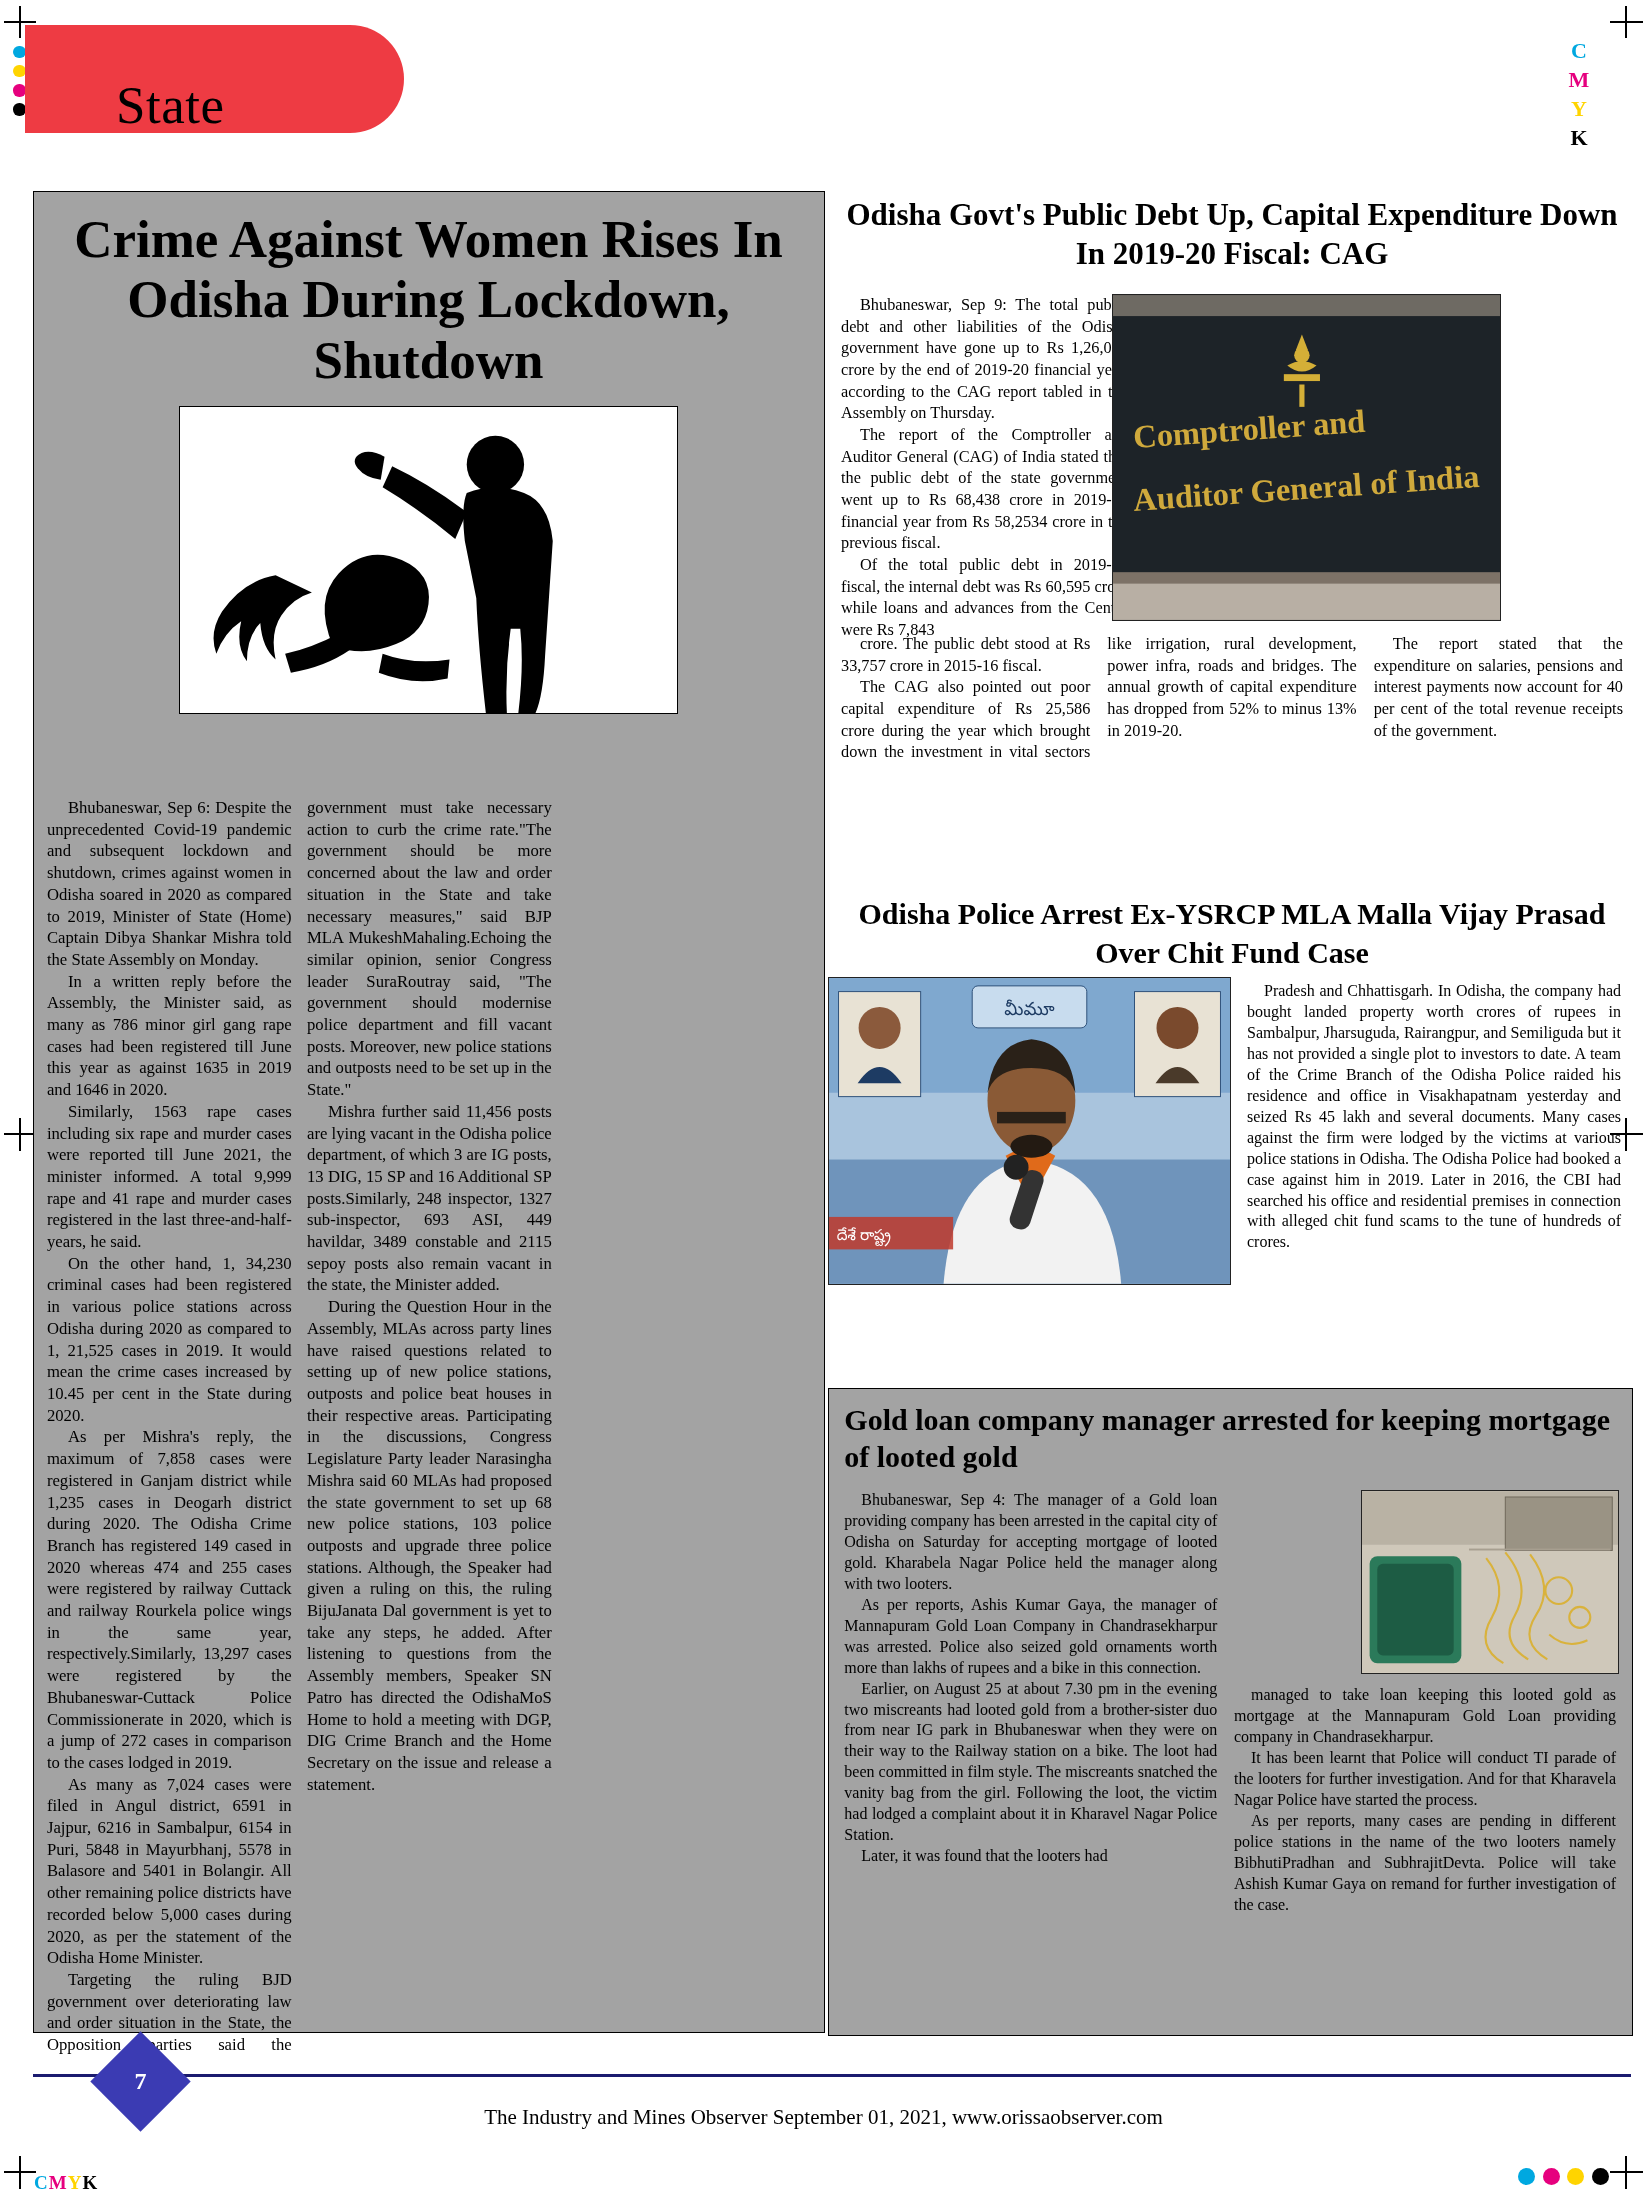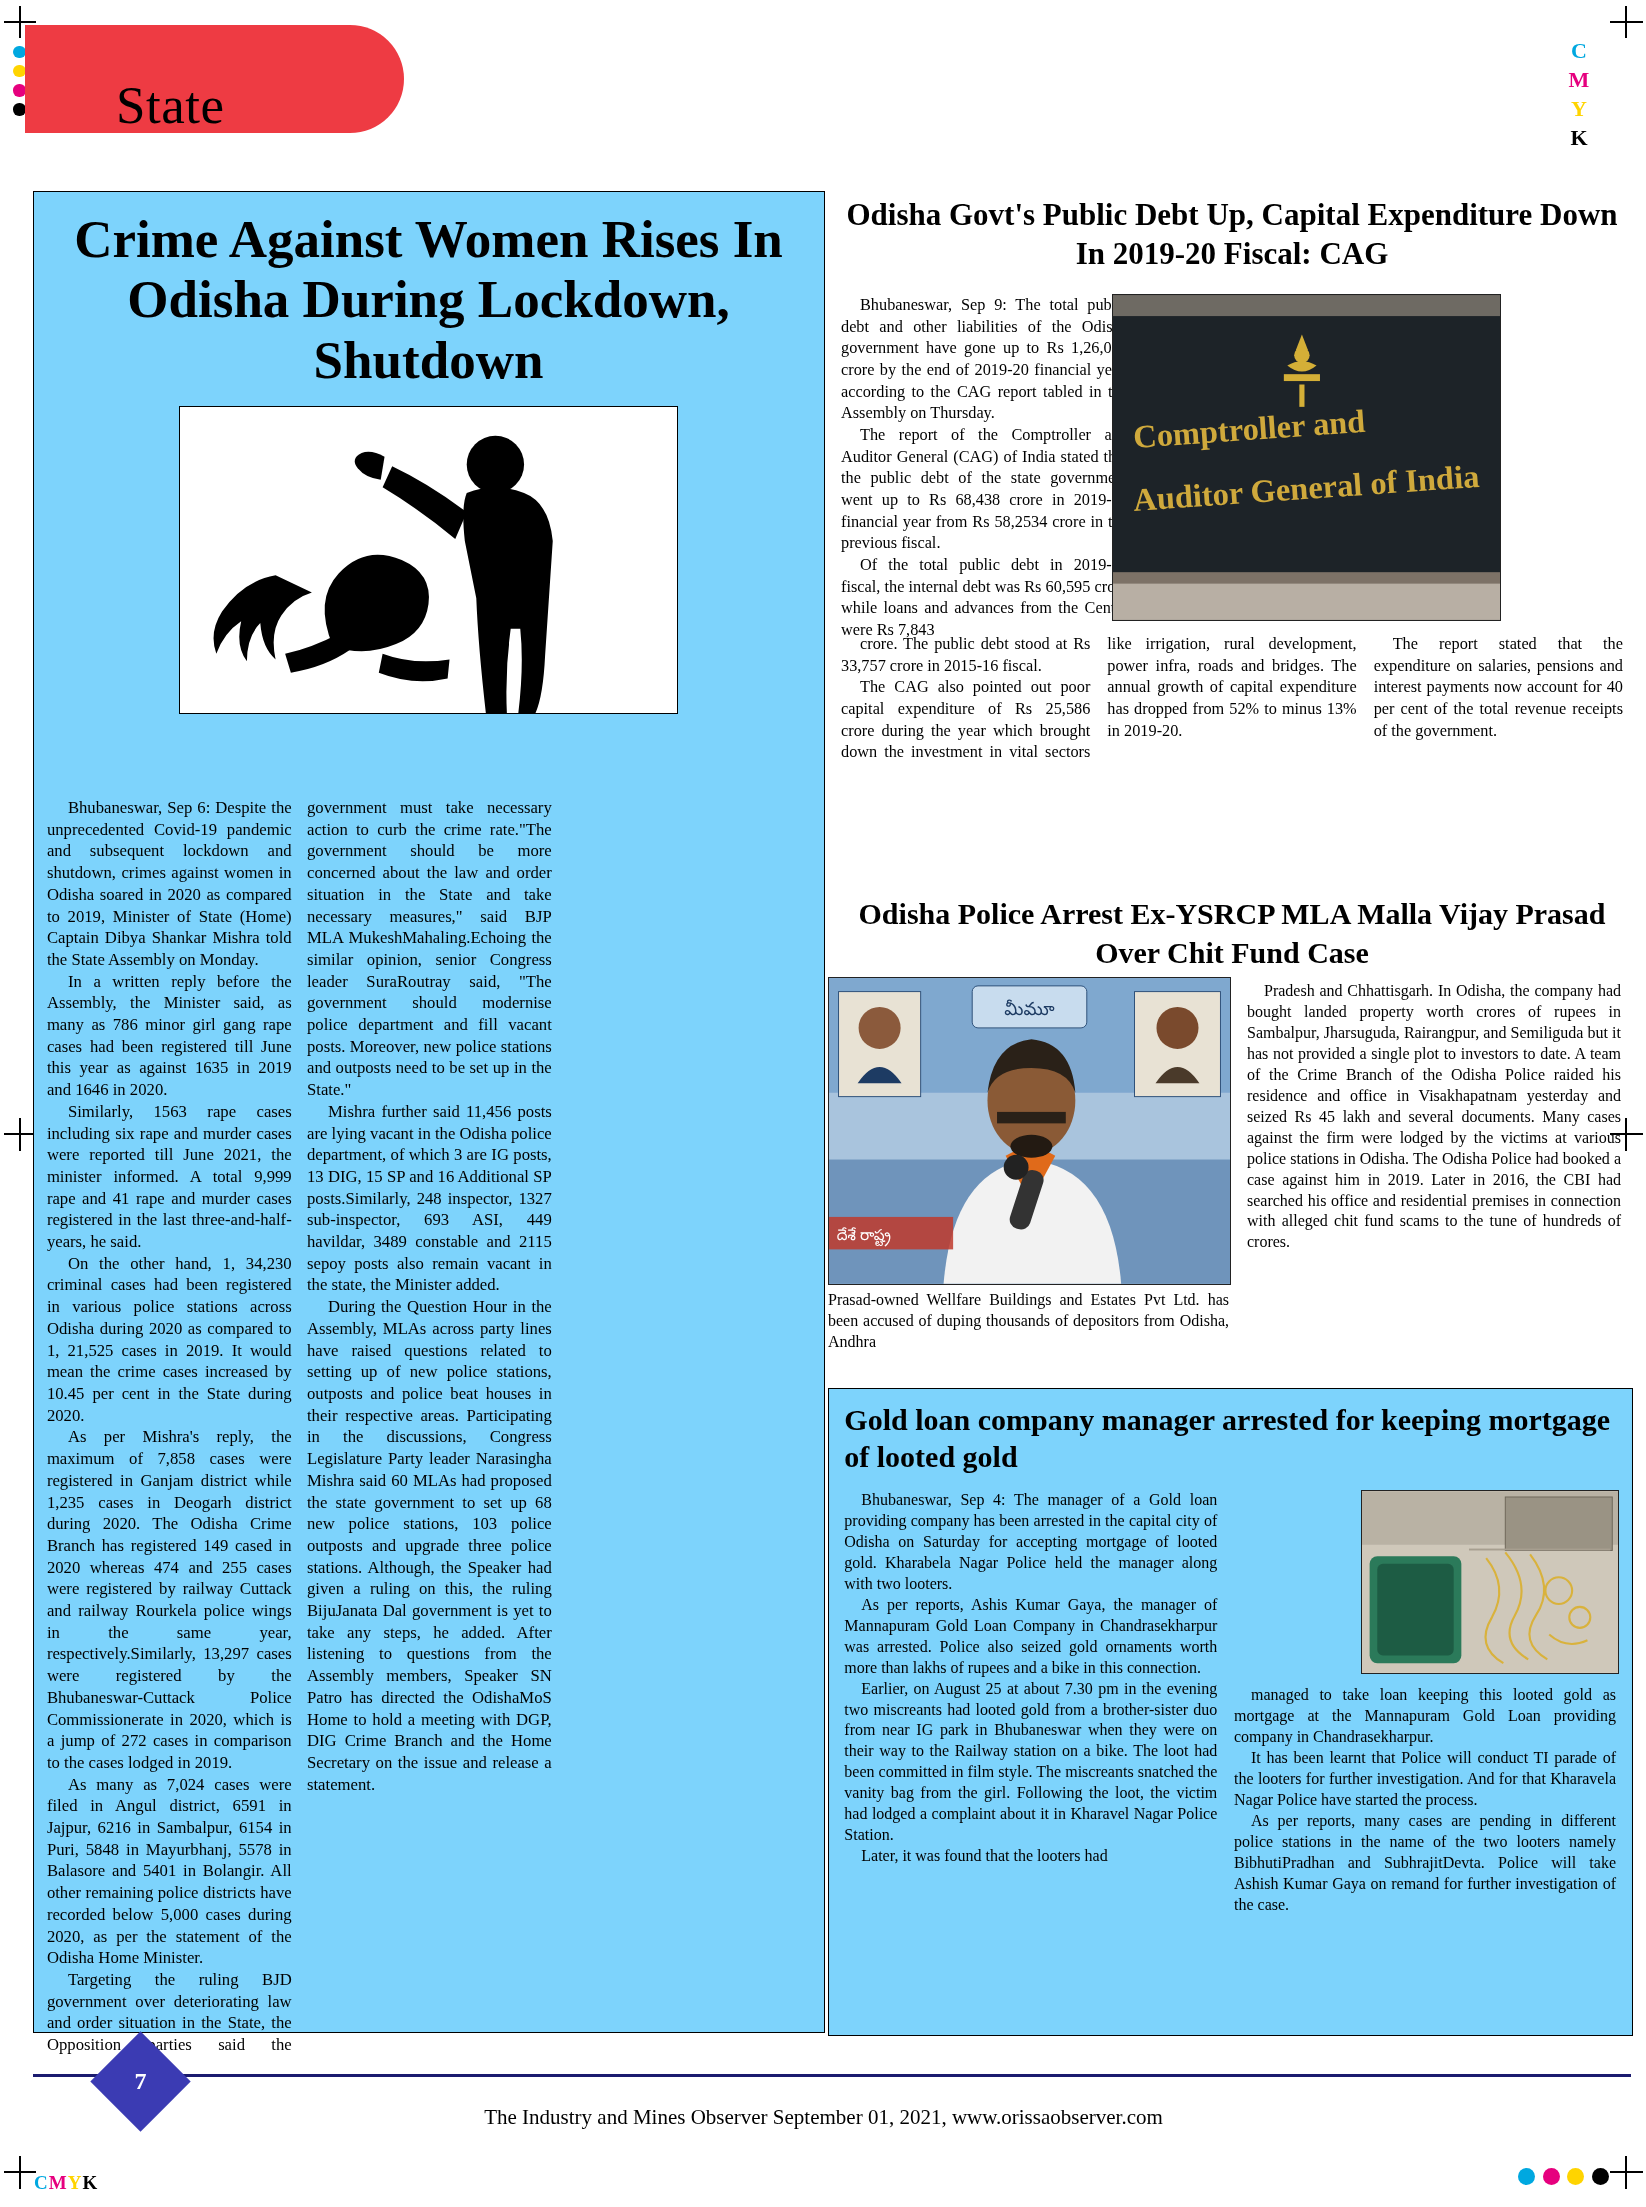--- a/index.html
+++ b/index.html
@@ -31,21 +31,21 @@
     background:#ee3b43;border-radius:0 55px 55px 0;
   }
   .state-tab .lbl{
     position:absolute;left:91px;top:50px;
     color:#000000;font-weight:normal;font-size:53px;
     font-family:"Liberation Serif",serif;
     letter-spacing:0.5px;
   }
 
   
-  .box{position:absolute;border:1.9px solid #000;background:#7dd3fc;}
+  .box{position:absolute;border:1.9px solid #000;background:#a3a3a3;}
 
   
   .left-article{left:32.5px;top:191px;width:790px;height:1840px;}
   .headline{
     font-family:"Liberation Serif",serif;
     font-weight:bold;font-size:53px;line-height:1.14;
     text-align:center;padding:17px 21px 5.7px;
   }
   .lead-photo{
     margin:9.6px auto 0;width:497px;height:306px;
@@ -272,21 +272,20 @@
         <rect x="176" y="140" width="72" height="12" fill="#2a2118"></rect>
         <ellipse cx="212" cy="176" rx="22" ry="12" fill="#231a12"></ellipse>
         <rect x="196" y="200" width="22" height="64" rx="10" fill="#333" transform="rotate(18 207 232)"></rect>
         <circle cx="196" cy="198" r="13" fill="#222"></circle>
       </g>
       <rect x="0" y="250" width="130" height="34" fill="#c0392b" opacity="0.85"></rect>
       <text x="8" y="274" font-family="Liberation Sans, sans-serif" font-size="16" fill="#fff">దేశే రాష్ట్ర</text>
     </svg>
   </div>
 
-  <div class="ys-cap">Prasad-owned Wellfare Buildings and Estates Pvt Ltd. has been accused of duping thousands of depositors from Odisha, Andhra</div>
 
   <div class="ys-right">
     <p>Pradesh and Chhattisgarh. In Odisha, the company had bought landed property worth crores of rupees in Sambalpur, Jharsuguda, Rairangpur, and Semiliguda but it has not provided a single plot to investors to date. A team of the Crime Branch of the Odisha Police raided his residence and office in Visakhapatnam yesterday and seized Rs 45 lakh and several documents. Many cases against the firm were lodged by the victims at various police stations in Odisha. The Odisha Police had booked a case against him in 2019. Later in 2016, the CBI had searched his office and residential premises in connection with alleged chit fund scams to the tune of hundreds of crores.</p>
   </div>
 
   <div class="box gold-box">
     <div class="gold-head">Gold loan company manager arrested for keeping mortgage of looted gold</div>
 
     <div class="gold-photo">
       <svg width="256" height="182" viewBox="0 0 268 190" xmlns="http://www.w3.org/2000/svg">

